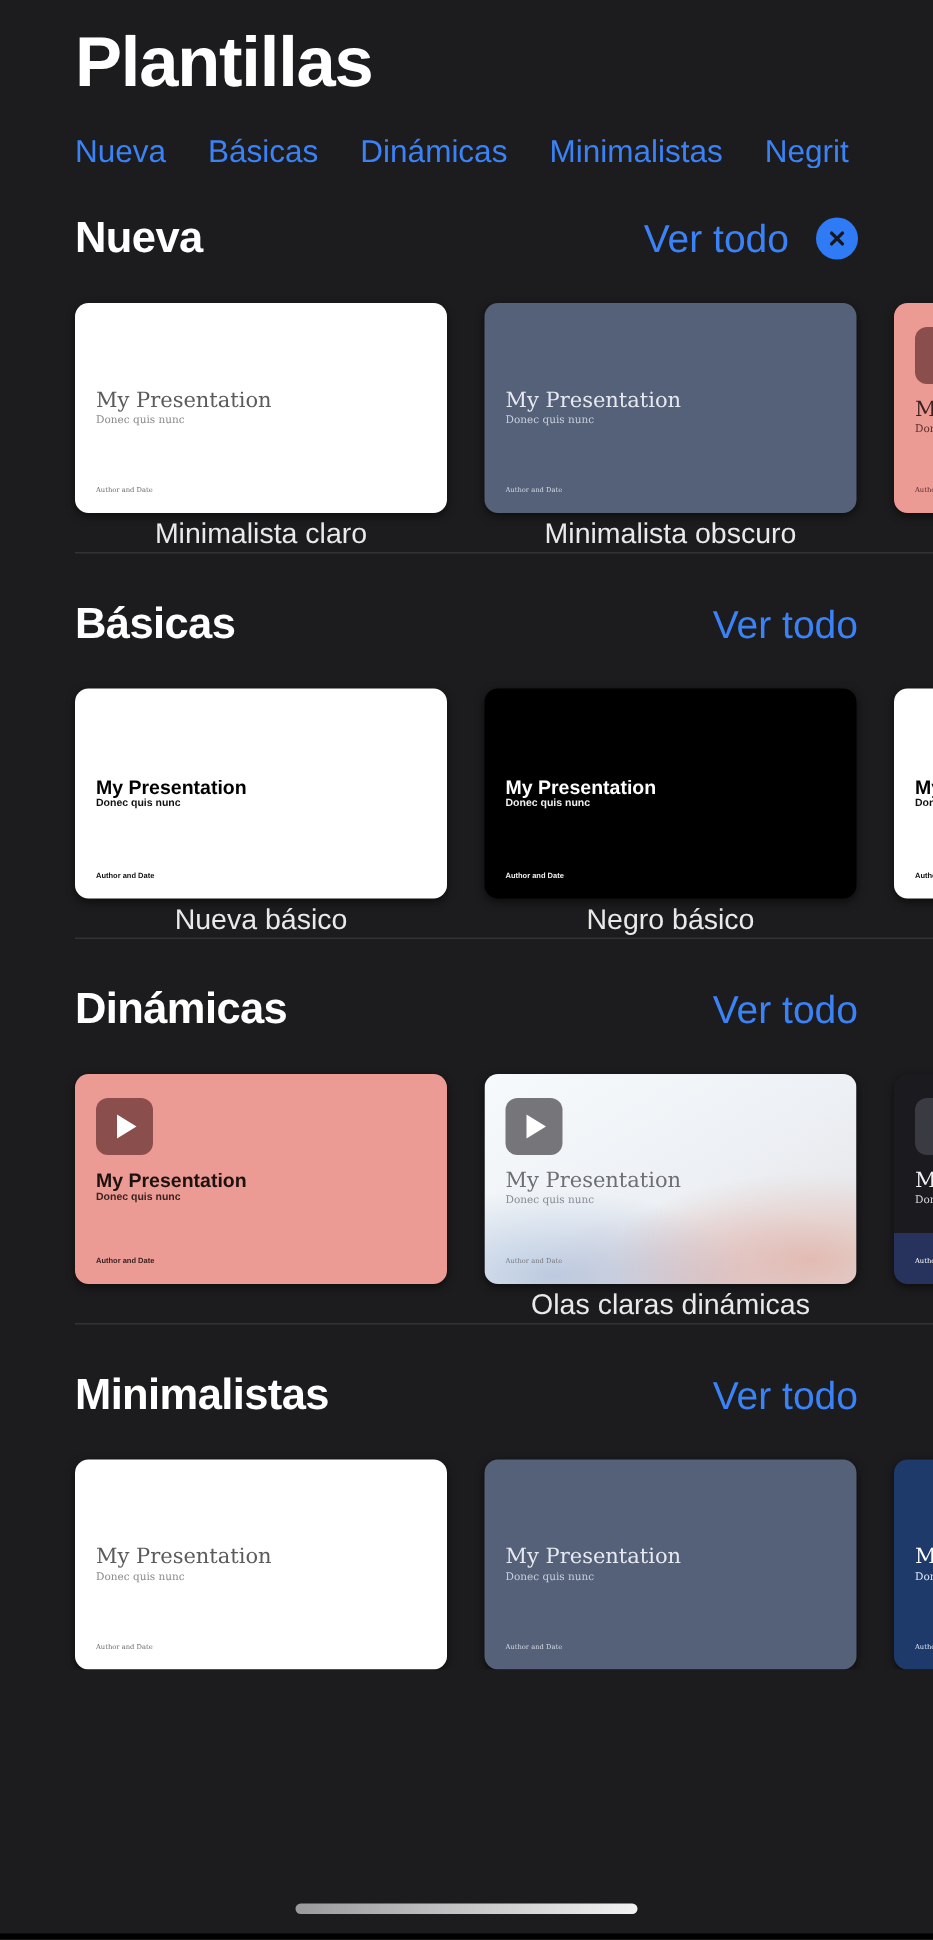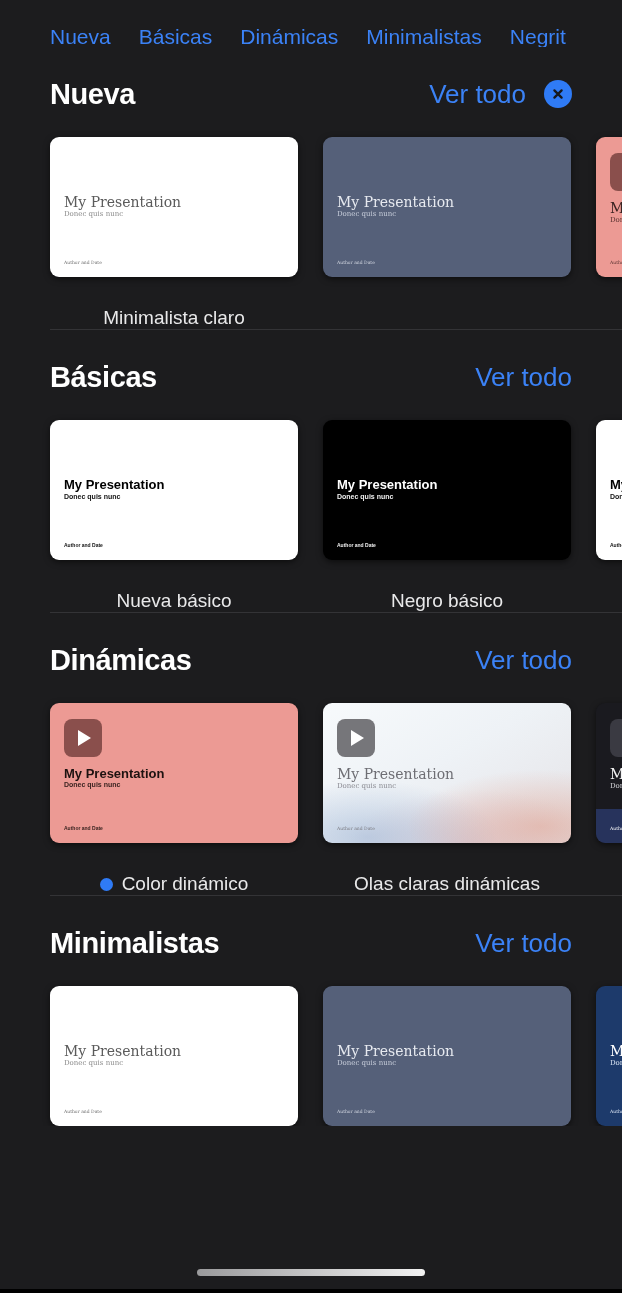--- a/index.html
+++ b/index.html
@@ -77,39 +77,40 @@
     width:38px; height:38px; border-radius:8px;
     display:flex; align-items:center; justify-content:center; margin-bottom:10px;
   }
   .playbox .tri {
     width:0; height:0; border-left:13px solid #fff;
     border-top:8px solid transparent; border-bottom:8px solid transparent;
     margin-left:3px;
   }
   .card-label {
     text-align:center; color:#e9e9ea; font-size:19px;
-    padding-top:30px; display:flex; align-items:center; justify-content:center; gap:9px;
+    padding-top:4px; display:flex; align-items:center; justify-content:center; gap:9px;
   }
   .dot-sel { width:13px; height:13px; border-radius:50%; background:#2f7bf6; flex:0 0 auto; }
 
   
   .home-indicator {
     position:absolute; left:50%; transform:translateX(-50%);
     bottom:17px; width:228px; height:7px; border-radius:4px;
     background:linear-gradient(90deg,#9a9a9c,#f2f2f2);
     z-index:20;
   }
   .bottom-edge { position:absolute; left:0; right:0; bottom:0; height:4px; background:#000; z-index:21; }
 </style>
 </head>
 <body>
 
 <div class="screen">
 
 
+  <div class="page-title">Plantillas</div>
 
   <div class="tabstrip" id="tabstrip">
       <button class="tab">Nueva</button>
       <button class="tab">Básicas</button>
       <button class="tab">Dinámicas</button>
       <button class="tab">Minimalistas</button>
       <button class="tab">Negrit</button>
     </div>
 
   <div id="sections">
@@ -139,20 +140,23 @@
             </div>
           </div>
           <div class="cardwrap">
             <div class="thumb" style="background: rgb(85, 96, 121);">
               <div class="thumb-inner">
                 <div class="tt-title" style="color: rgb(230, 233, 239);">My Presentation</div>
                 <div class="tt-sub" style="color: rgb(200, 206, 219);">Donec quis nunc</div>
                 <div class="tt-foot" style="color: rgb(210, 215, 225);">Author and Date</div>
               </div>
             </div>
+            <div class="card-label">
+              <span>Minimalista obscuro</span>
+            </div>
           </div>
           <div class="cardwrap">
             <div class="thumb" style="background: rgb(236, 154, 148);">
               <div class="thumb-inner">
                 <div class="playbox" style="background: rgb(138, 79, 76);"></div>
                 <div class="tt-title" style="color: rgb(58, 35, 34); margin-top: 0px;">My Presentation</div>
                 <div class="tt-sub" style="color: rgb(85, 48, 46);">Donec quis nunc</div>
                 <div class="tt-foot" style="color: rgb(85, 48, 46);">Author and Date</div>
               </div>
             </div>
@@ -216,24 +220,20 @@
             <div class="thumb sans" style="background: rgb(236, 154, 148);">
               <div class="thumb-inner">
                 <div class="playbox" style="background: rgb(138, 79, 76);">
                   <div class="tri"></div>
                 </div>
                 <div class="tt-title" style="color: rgb(29, 18, 16); margin-top: 0px;">My Presentation</div>
                 <div class="tt-sub" style="color: rgb(58, 35, 32);">Donec quis nunc</div>
                 <div class="tt-foot" style="color: rgb(58, 35, 32);">Author and Date</div>
               </div>
             </div>
-            <div class="card-label">
-              <span class="dot-sel"></span>
-              <span>Color dinámico</span>
-            </div>
           </div>
           <div class="cardwrap">
             <div class="thumb" style="background: radial-gradient(120% 90% at 88% 88%, rgba(226, 160, 140, 0.55) 0%, rgba(226, 160, 140, 0) 45%), radial-gradient(110% 85% at 18% 96%, rgba(150, 175, 210, 0.55) 0%, rgba(150, 175, 210, 0) 48%), radial-gradient(90% 70% at 60% 100%, rgba(214, 186, 196, 0.5) 0%, rgba(214, 186, 196, 0) 55%), linear-gradient(150deg, rgb(247, 250, 252) 0%, rgb(238, 242, 246) 45%, rgb(228, 226, 230) 100%);">
               <div class="thumb-inner">
                 <div class="playbox" style="background: rgb(118, 118, 122);">
                   <div class="tri"></div>
                 </div>
                 <div class="tt-title" style="color: rgb(110, 110, 116); margin-top: 0px;">My Presentation</div>
                 <div class="tt-sub" style="color: rgb(139, 139, 146);">Donec quis nunc</div>
                 <div class="tt-foot" style="color: rgb(122, 122, 128);">Author and Date</div>

